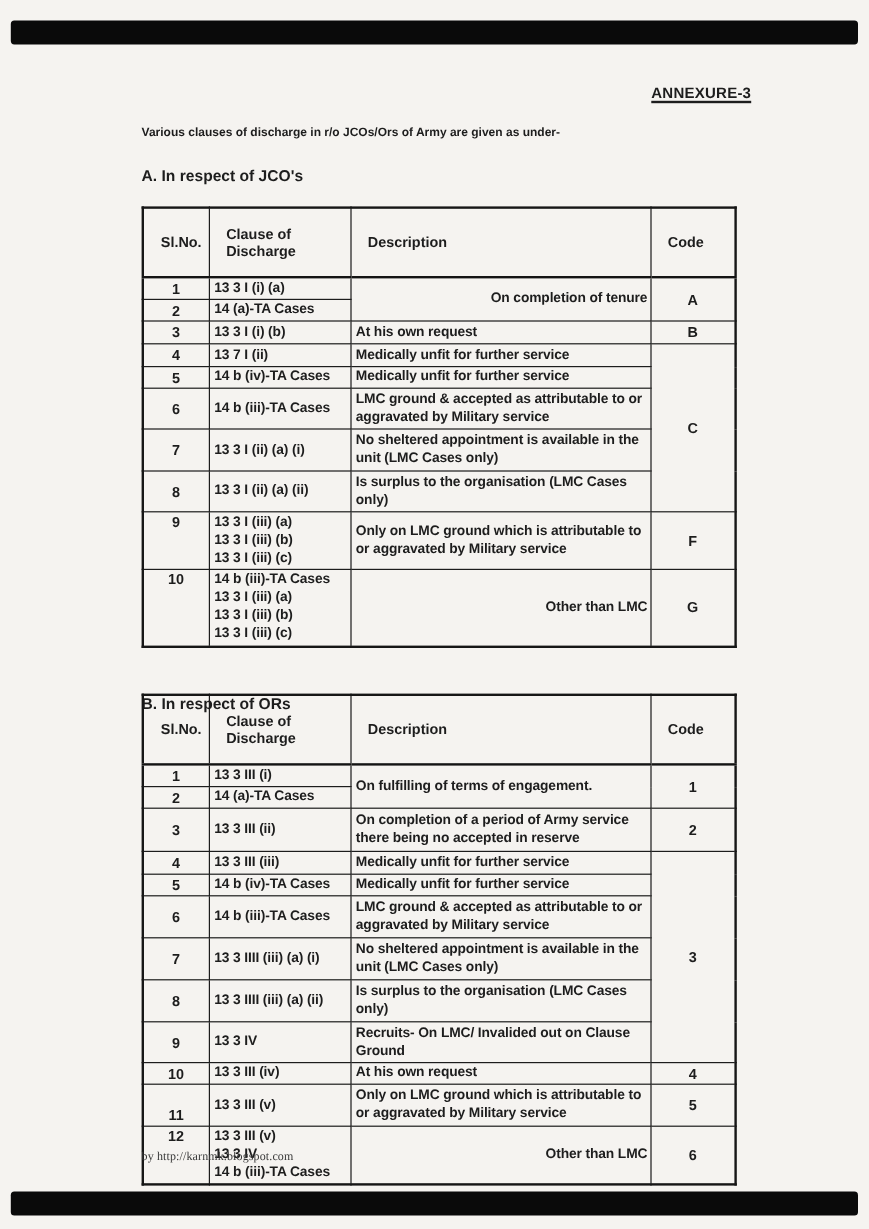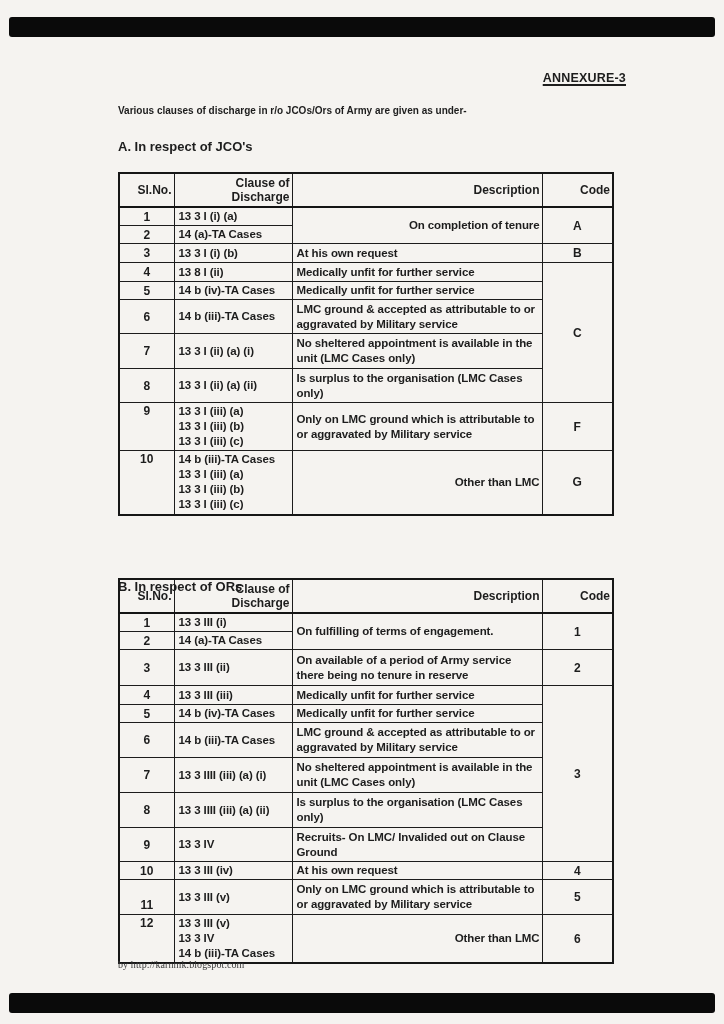--- a/index.html
+++ b/index.html
@@ -34,22 +34,22 @@
   }
   .tbl-a { top: 172px; }
   .tbl-b { top: 578px; }
   col.c-sl { width: 55px; }
   col.c-cl { width: 118px; }
   col.c-ds { width: 250px; }
   col.c-cd { width: 71px; }
 
   th, td { border: 1.8px solid #1c1c1c; }
   th {
-    font-size: 12px; text-align: right; vertical-align: middle;
-    height: 28px; border-bottom: 2.6px solid #141414; padding: 2px;
+    font-size: 12px; text-align: left; vertical-align: middle;
+    height: 28px; border-bottom: 2.6px solid #141414; padding: 14px;
   }
   td { vertical-align: middle; overflow: hidden; }
   td.sl { text-align: center; font-size: 12px; }
   td.sl.v-top { vertical-align: top; padding-top: 1px; }
   td.sl.v-bot { vertical-align: bottom; padding-bottom: 2px; }
   td.cl { padding: 1px 2px 1px 4px; }
   td.ds { padding: 1px 2px 1px 4px; }
   td.ds.center { text-align: right; padding-left: 2px; }
   td.cd { text-align: center; font-size: 12px; }
   .ln { white-space: nowrap; line-height: 15px; font-size: 11.5px; letter-spacing: -0.1px; }
@@ -112,21 +112,21 @@
             <div class="ln">13 3 I (i) (b)</div>
           </td>
       <td class="ds">
             <div class="ln">At his own request</div>
           </td>
       <td class="cd">B</td>
     </tr>
     <tr class="h19">
       <td class="sl">4</td>
       <td class="cl">
-            <div class="ln">13 8 I (ii)</div>
+            <div class="ln">13 7 I (ii)</div>
           </td>
       <td class="ds">
             <div class="ln">Medically unfit for further service</div>
           </td>
       <td class="cd" rowspan="5">C</td>
     </tr>
     <tr class="h18">
       <td class="sl">5</td>
       <td class="cl">
             <div class="ln">14 b (iv)-TA Cases</div>
@@ -225,22 +225,22 @@
       <td class="cl">
             <div class="ln">14 (a)-TA Cases</div>
           </td>
     </tr>
     <tr class="h36">
       <td class="sl">3</td>
       <td class="cl">
             <div class="ln">13 3 III (ii)</div>
           </td>
       <td class="ds">
-            <div class="ln">On available of a period of Army service</div>
-            <div class="ln">there being no tenure in reserve</div>
+            <div class="ln">On completion of a period of Army service</div>
+            <div class="ln">there being no accepted in reserve</div>
           </td>
       <td class="cd">2</td>
     </tr>
     <tr class="h19">
       <td class="sl">4</td>
       <td class="cl">
             <div class="ln">13 3 III (iii)</div>
           </td>
       <td class="ds">
             <div class="ln">Medically unfit for further service</div>

